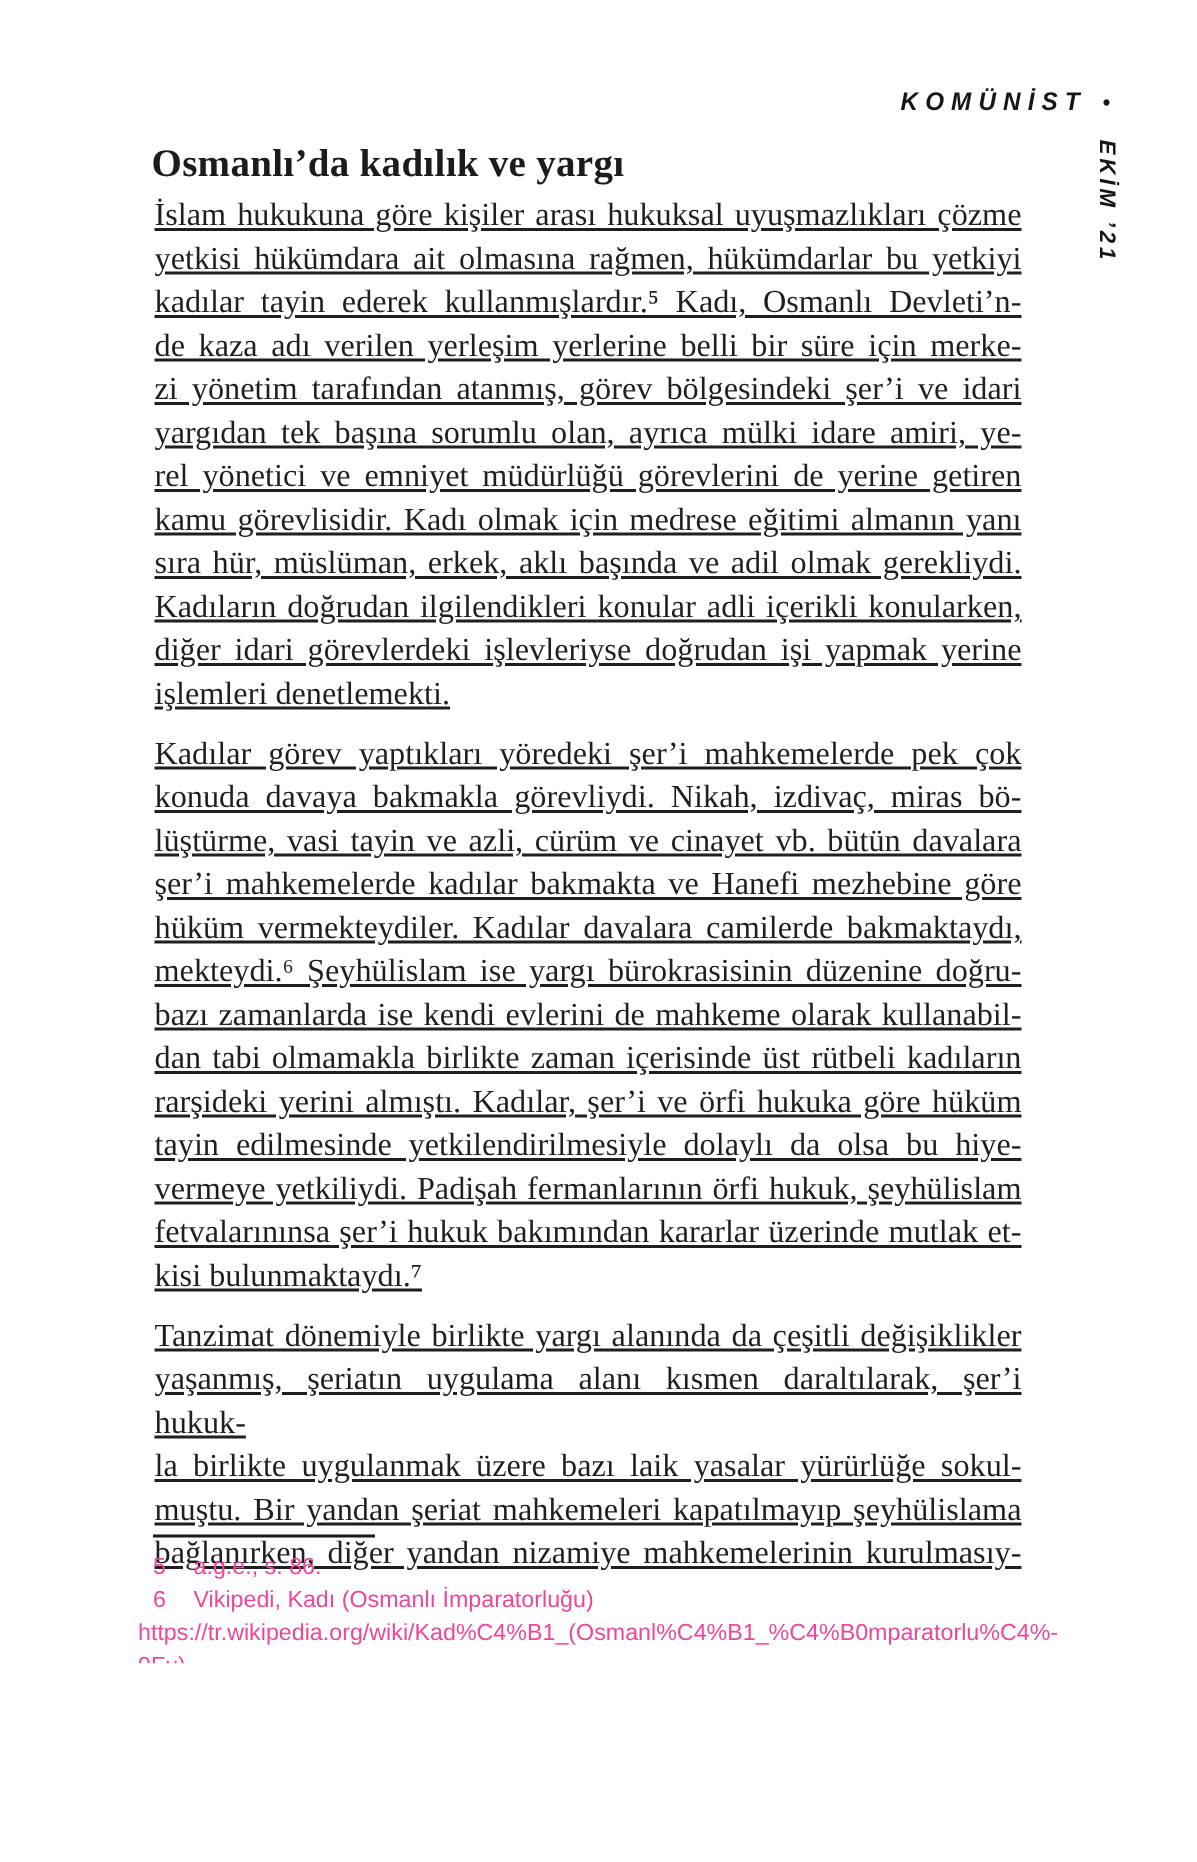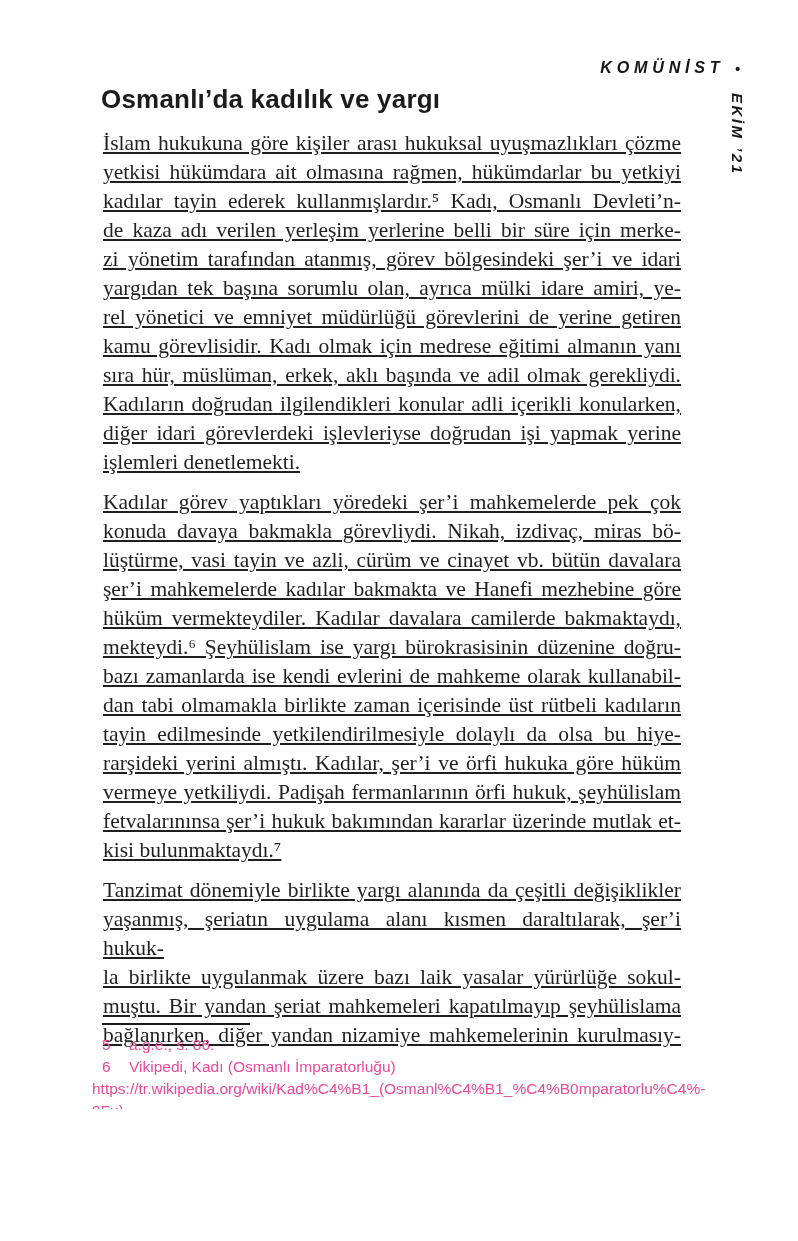--- a/index.html
+++ b/index.html
@@ -50,23 +50,23 @@
     font-weight: 700;
     font-size: 15px;
     letter-spacing: 2.5px;
     color: #161616;
     white-space: nowrap;
   }
   
   .article-title {
     position: absolute;
     left: 101px;
-    top: 84px;
+    top: 94px;
     margin: 0;
-    font-family: Liberation Sans, sans-serif;
+    font-family: Liberation Serif, serif;
     font-weight: 600;
     font-size: 26px;
     letter-spacing: 0.2px;
     color: #1c1c1c;
   }
   
   .body-text {
     position: absolute;
     left: 103px;
     top: 129px;
@@ -148,22 +148,22 @@
 
     <div class="para">
       <div class="pline">Kadılar görev yaptıkları yöredeki şer’i mahkemelerde pek çok</div>
       <div class="pline">konuda davaya bakmakla görevliydi. Nikah, izdivaç, miras bö-</div>
       <div class="pline">lüştürme, vasi tayin ve azli, cürüm ve cinayet vb. bütün davalara</div>
       <div class="pline">şer’i mahkemelerde kadılar bakmakta ve Hanefi mezhebine göre</div>
       <div class="pline">hüküm vermekteydiler. Kadılar davalara camilerde bakmaktaydı,</div>
       <div class="pline">mekteydi.⁶ Şeyhülislam ise yargı bürokrasisinin düzenine doğru-</div>
       <div class="pline">bazı zamanlarda ise kendi evlerini de mahkeme olarak kullanabil-</div>
       <div class="pline">dan tabi olmamakla birlikte zaman içerisinde üst rütbeli kadıların</div>
+      <div class="pline">rarşideki yerini almıştı. Kadılar, şer’i ve örfi hukuka göre hüküm</div>
       <div class="pline">tayin edilmesinde yetkilendirilmesiyle dolaylı da olsa bu hiye-</div>
-      <div class="pline">rarşideki yerini almıştı. Kadılar, şer’i ve örfi hukuka göre hüküm</div>
       <div class="pline">vermeye yetkiliydi. Padişah fermanlarının örfi hukuk, şeyhülislam</div>
       <div class="pline">fetvalarınınsa şer’i hukuk bakımından kararlar üzerinde mutlak et-</div>
       <div class="pline end">kisi bulunmaktaydı.⁷</div>
     </div>
 
     <div class="para">
       <div class="pline">Tanzimat dönemiyle birlikte yargı alanında da çeşitli değişiklikler</div>
       <div class="pline">yaşanmış, şeriatın uygulama alanı kısmen daraltılarak, şer’i hukuk-</div>
       <div class="pline">la birlikte uygulanmak üzere bazı laik yasalar yürürlüğe sokul-</div>
       <div class="pline">muştu. Bir yandan şeriat mahkemeleri kapatılmayıp şeyhülislama</div>

